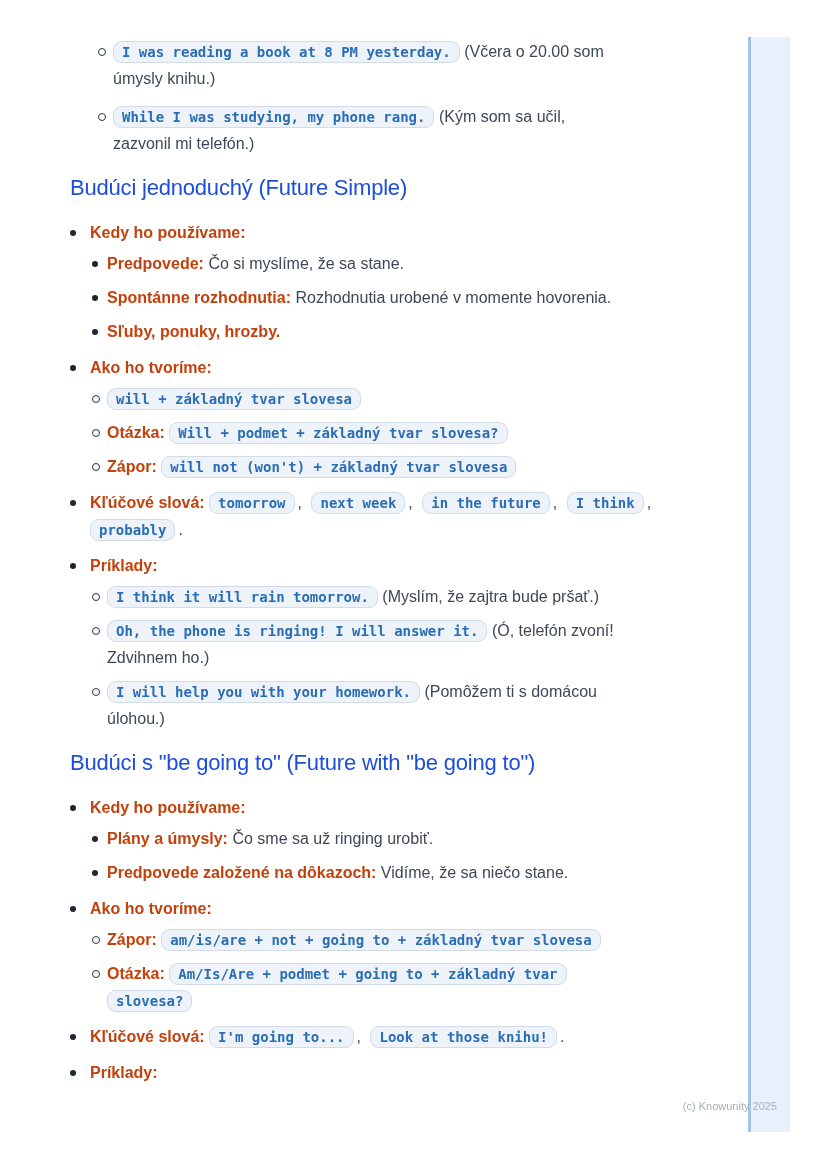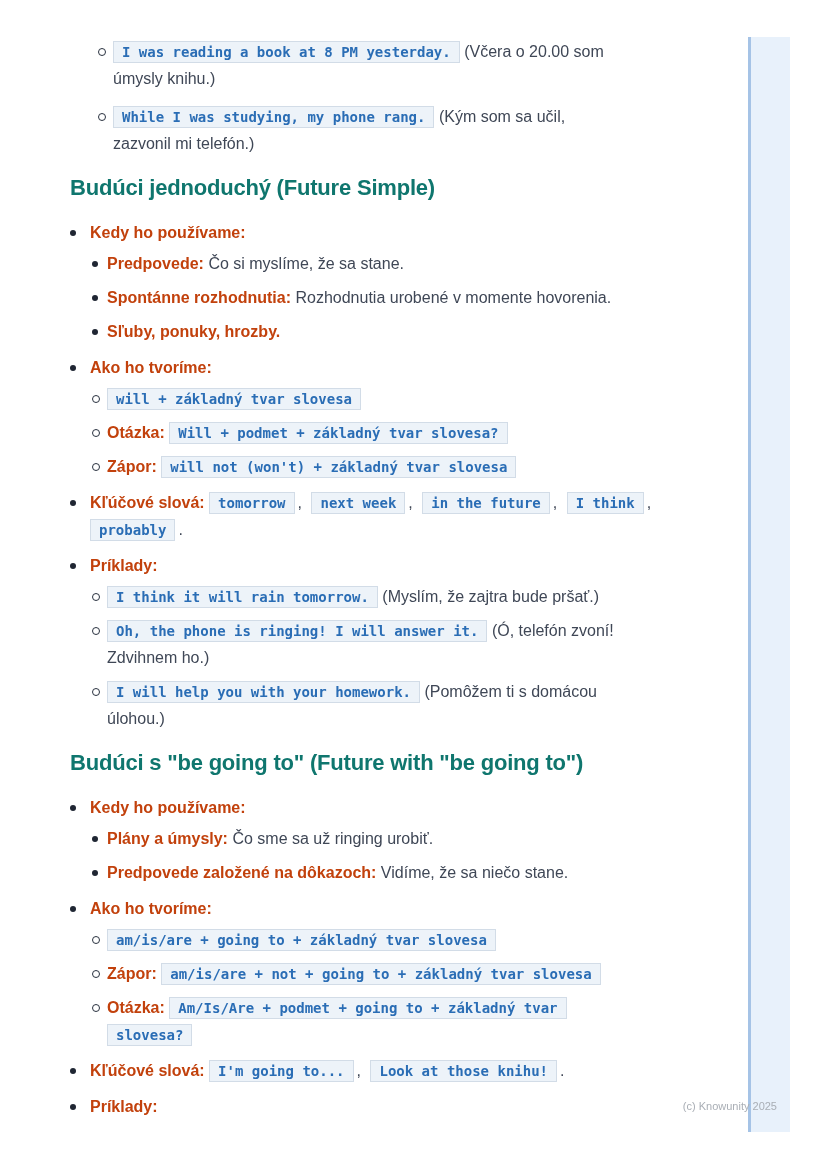--- a/index.html
+++ b/index.html
@@ -10,36 +10,36 @@
     font-size:16px;line-height:27px;color:#3f4756;
   }
   .page-stripe{
     position:absolute;left:748px;top:37px;width:39px;height:1095px;
     background:#e8f1fb;border-left:3px solid #a5c3e6;z-index:0;
   }
   .content{
     position:absolute;left:70px;top:38px;width:640px;z-index:1;
   }
   h2.sec{
-    font-size:22px;line-height:30px;font-weight:bold;color:#0f766e;
+    font-size:22px;line-height:30px;font-weight:normal;color:#1d4ed8;
     margin:16px 0 16px 0;letter-spacing:-0.2px;
   }
   .li{position:relative;margin-bottom:6px;}
   .l1{padding-left:20px;margin-bottom:4px;}
   .l2{margin-left:20px;padding-left:17px;margin-bottom:7px;}
   .group{margin-bottom:9px;}
   .intro .l2{margin-left:26px;margin-bottom:11px;}
   .b-disc{position:absolute;left:2px;top:11px;width:6px;height:6px;border-radius:50%;background:#1f2633;}
   .l1 > .b-disc{left:0;}
   .b-circle{position:absolute;left:2px;top:10px;width:6px;height:6px;border-radius:50%;border:1.5px solid #2a3240;background:transparent;}
   .b{font-weight:bold;color:#c2410c;}
   .chip{
     font-family:"DejaVu Sans Mono",monospace;
     font-size:14px;font-weight:bold;color:#2a6db5;
-    background:#edf3f9;border:1px solid #d2dce7;border-radius:0;
+    background:#edf3f9;border:1px solid #d2dce7;border-radius:9px;
     padding:2px 8px;line-height:20px;
     box-decoration-break:clone;-webkit-box-decoration-break:clone;
   }
   .sep{color:#3f4756;margin:0 5px 0 3px;}
   .copyright{
     position:absolute;top:1099px;right:51px;z-index:2;
     font-size:11px;color:#a9aeb5;line-height:14px;
   }
 </style>
 </head>
@@ -164,24 +164,20 @@
     </div>
   </div>
 
   <div class="group">
     <div class="li l1">
       <span class="b-disc"></span>
       <span class="b">Ako ho tvoríme:</span>
     </div>
     <div class="li l2">
       <span class="b-circle"></span>
-      <span class="chip">am/is/are + going to + základný tvar slovesa</span>
-    </div>
-    <div class="li l2">
-      <span class="b-circle"></span>
       <span class="b">Zápor:</span>
       <span class="chip">am/is/are + not + going to + základný tvar slovesa</span>
     </div>
     <div class="li l2">
       <span class="b-circle"></span>
       <span class="b">Otázka:</span>
       <span class="chip"><span>Am/Is/Are + podmet + going to + základný tvar</span><br><span>slovesa?</span></span>
     </div>
   </div>
 

